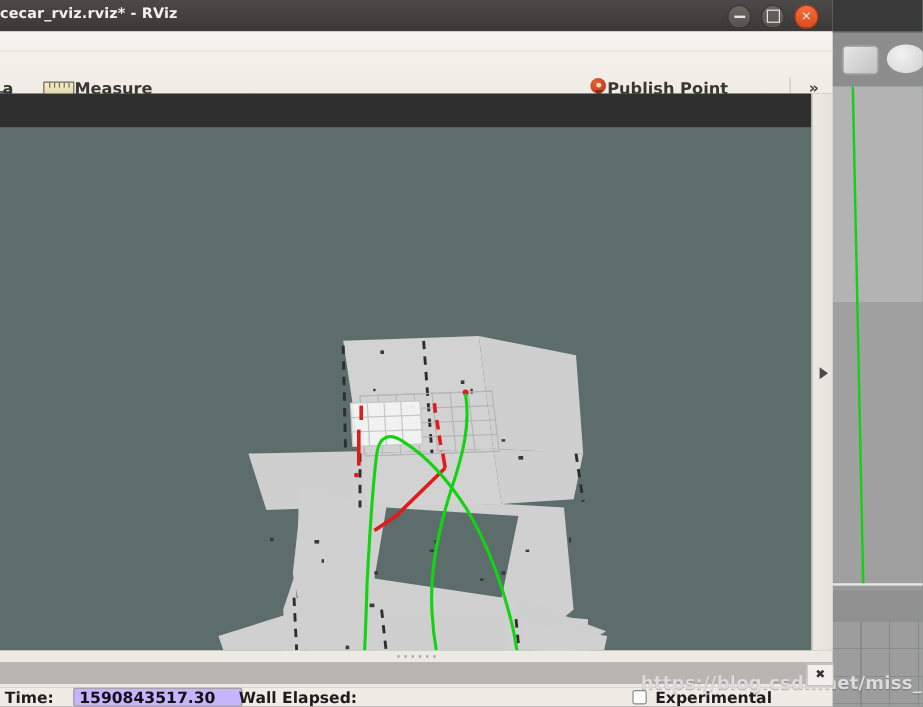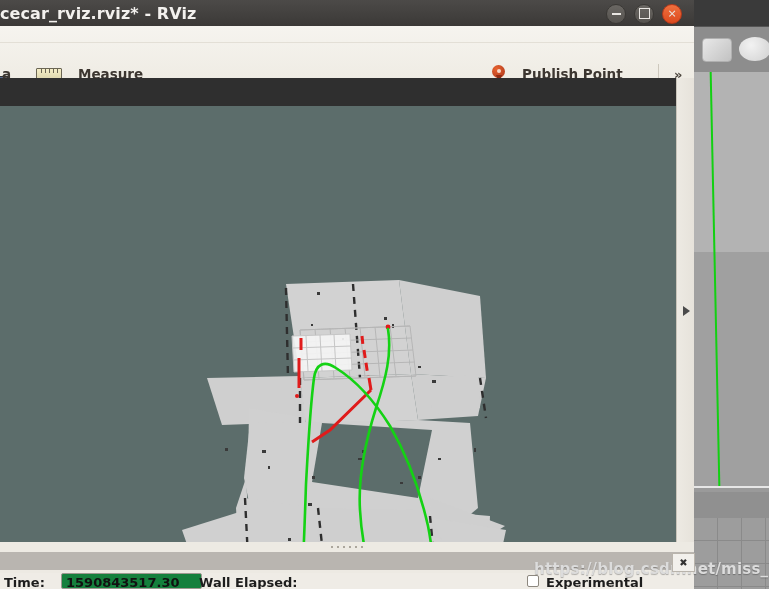--- a/index.html
+++ b/index.html
@@ -29,38 +29,38 @@
   .bg-greenline{position:absolute;left:714px;top:72px;width:2px;height:414px;background:#12d012;
     transform:skewX(1.2deg);}
 
   
   #rviz-window{position:absolute;left:0;top:0;width:694px;height:589px;overflow:hidden;}
 
   
   #titlebar{position:absolute;left:0;top:0;width:694px;height:26px;
     background:linear-gradient(to bottom,#4c4a48,#3b3937);
     border-bottom:1px solid #2a2826;}
-  #titlebar .title{position:absolute;left:0;top:4px;color:#f3f1ee;font-size:16px;font-weight:bold;
+  #titlebar .title{position:absolute;left:0;top:4px;color:#f3f1ee;font-size:12px;font-weight:bold;
     letter-spacing:.1px;white-space:nowrap;}
   .winbtn{position:absolute;top:4px;width:18px;height:18px;border-radius:50%;}
   .winbtn span{display:block;width:100%;height:100%;line-height:18px;text-align:center;
     font-size:11px;color:#e9e6e2;}
   #btn-min{left:606px;background:linear-gradient(to bottom,#6a6763,#56534f);border:1px solid #3a3835;}
   #btn-max{left:634px;background:linear-gradient(to bottom,#6a6763,#56534f);border:1px solid #3a3835;}
   #btn-close{left:662px;background:linear-gradient(to bottom,#f0703e,#dc4a1e);border:1px solid #b8391a;}
   #btn-max .sq{width:9px;height:9px;border:1.6px solid #e9e6e2;margin:3px auto 0;}
   #btn-min .dash{width:9px;height:2px;background:#e9e6e2;margin:8px auto 0;}
 
   
   #toolbar{position:absolute;left:0;top:26px;width:694px;height:52px;
     background:linear-gradient(to bottom,#f6f4ef,#efece4);
     border-bottom:1px solid #bdb9b0;}
   #toolbar .sep-top{position:absolute;left:0;top:16px;width:694px;height:1px;background:#e3dfd6;}
   .tool{position:absolute;top:48px;transform:translateY(-50%);display:flex;align-items:center;
-    gap:16px;height:26px;white-space:nowrap;}
+    gap:0;height:26px;white-space:nowrap;}
   .tool .lbl{font-size:13.5px;color:#3c3630;font-weight:600;}
   .tool-ruler{width:24px;height:10px;background:linear-gradient(to bottom,#f5eec8,#ded7ae);
     border:1px solid #6b6654;position:relative;border-radius:1px;}
   .tool-ruler i{position:absolute;top:0;width:1px;height:4px;background:#6b6654;}
   .arrow-icon{width:22px;height:16px;position:relative;}
   .arrow-icon:before{content:"";position:absolute;left:1px;top:10px;width:17px;height:3px;
     background:#14d214;transform:rotate(-27deg);border-radius:1px;}
   .arrow-icon:after{content:"";position:absolute;left:14px;top:2px;width:0;height:0;
     border-left:4px solid transparent;border-right:4px solid transparent;
     border-bottom:8px solid #14d214;transform:rotate(63deg);}
@@ -99,21 +99,21 @@
   #splitter .grip i{width:2px;height:2px;background:#aba69c;display:block;}
 
   
   #lower-band{position:absolute;left:0;top:552px;width:694px;height:18px;background:#b9b5b0;}
   #lower-gap{position:absolute;left:0;top:570px;width:694px;height:3px;background:#edeae3;}
 
   
   #statusbar{position:absolute;left:0;top:573px;width:694px;height:16px;background:#efece6;
     overflow:hidden;}
   .sb-label{position:absolute;top:2px;font-size:13px;color:#1d1d1d;font-weight:600;white-space:nowrap;}
-  .sb-field{position:absolute;top:0px;height:16px;background:#15803d;border:1px solid #9d9890;
+  .sb-field{position:absolute;top:0px;height:16px;background:#c4b5fd;border:1px solid #9d9890;
     border-radius:2px;box-sizing:border-box;}
   .sb-field .v{position:absolute;left:4px;top:1px;font-size:13px;color:#111;font-weight:600;
     white-space:nowrap;}
   .sb-check{position:absolute;top:2px;width:12px;height:12px;background:#fff;
     border:1px solid #8d887f;border-radius:2px;box-sizing:border-box;}
 
   
   #watermark{position:absolute;left:534px;top:560px;font-size:15px;color:#dcdcdc;
     font-weight:600;letter-spacing:.2px;text-shadow:0 1px 1px rgba(0,0,0,.28);white-space:nowrap;}
   #float-close{position:absolute;left:672px;top:553px;width:21px;height:17px;

